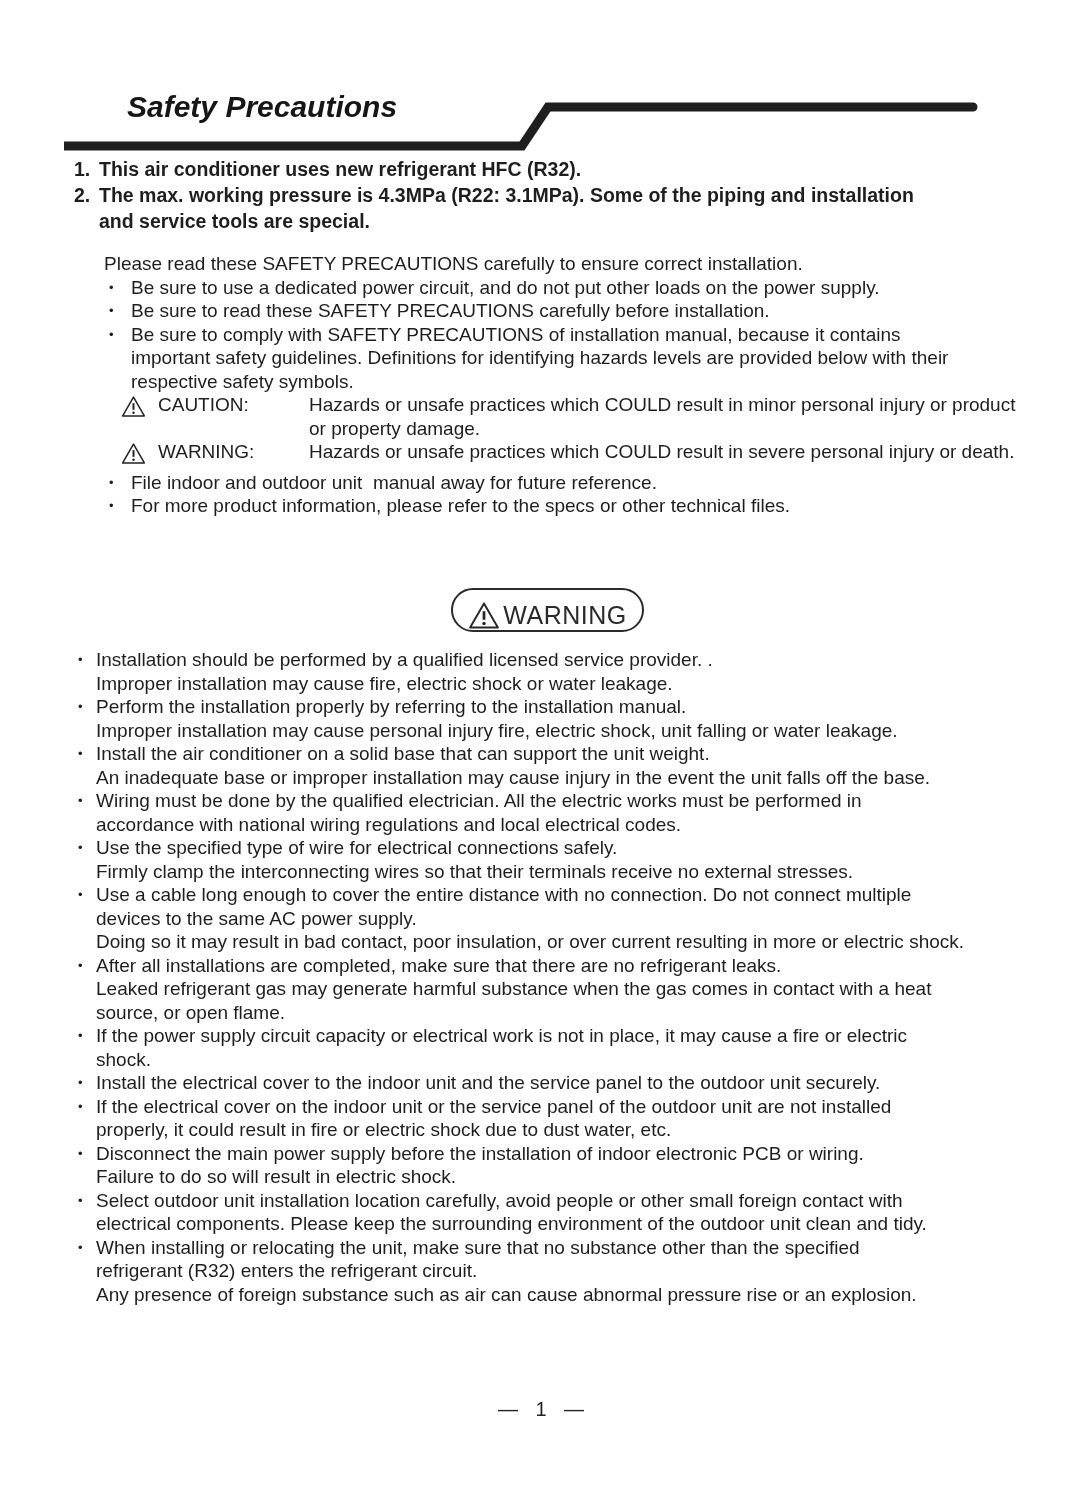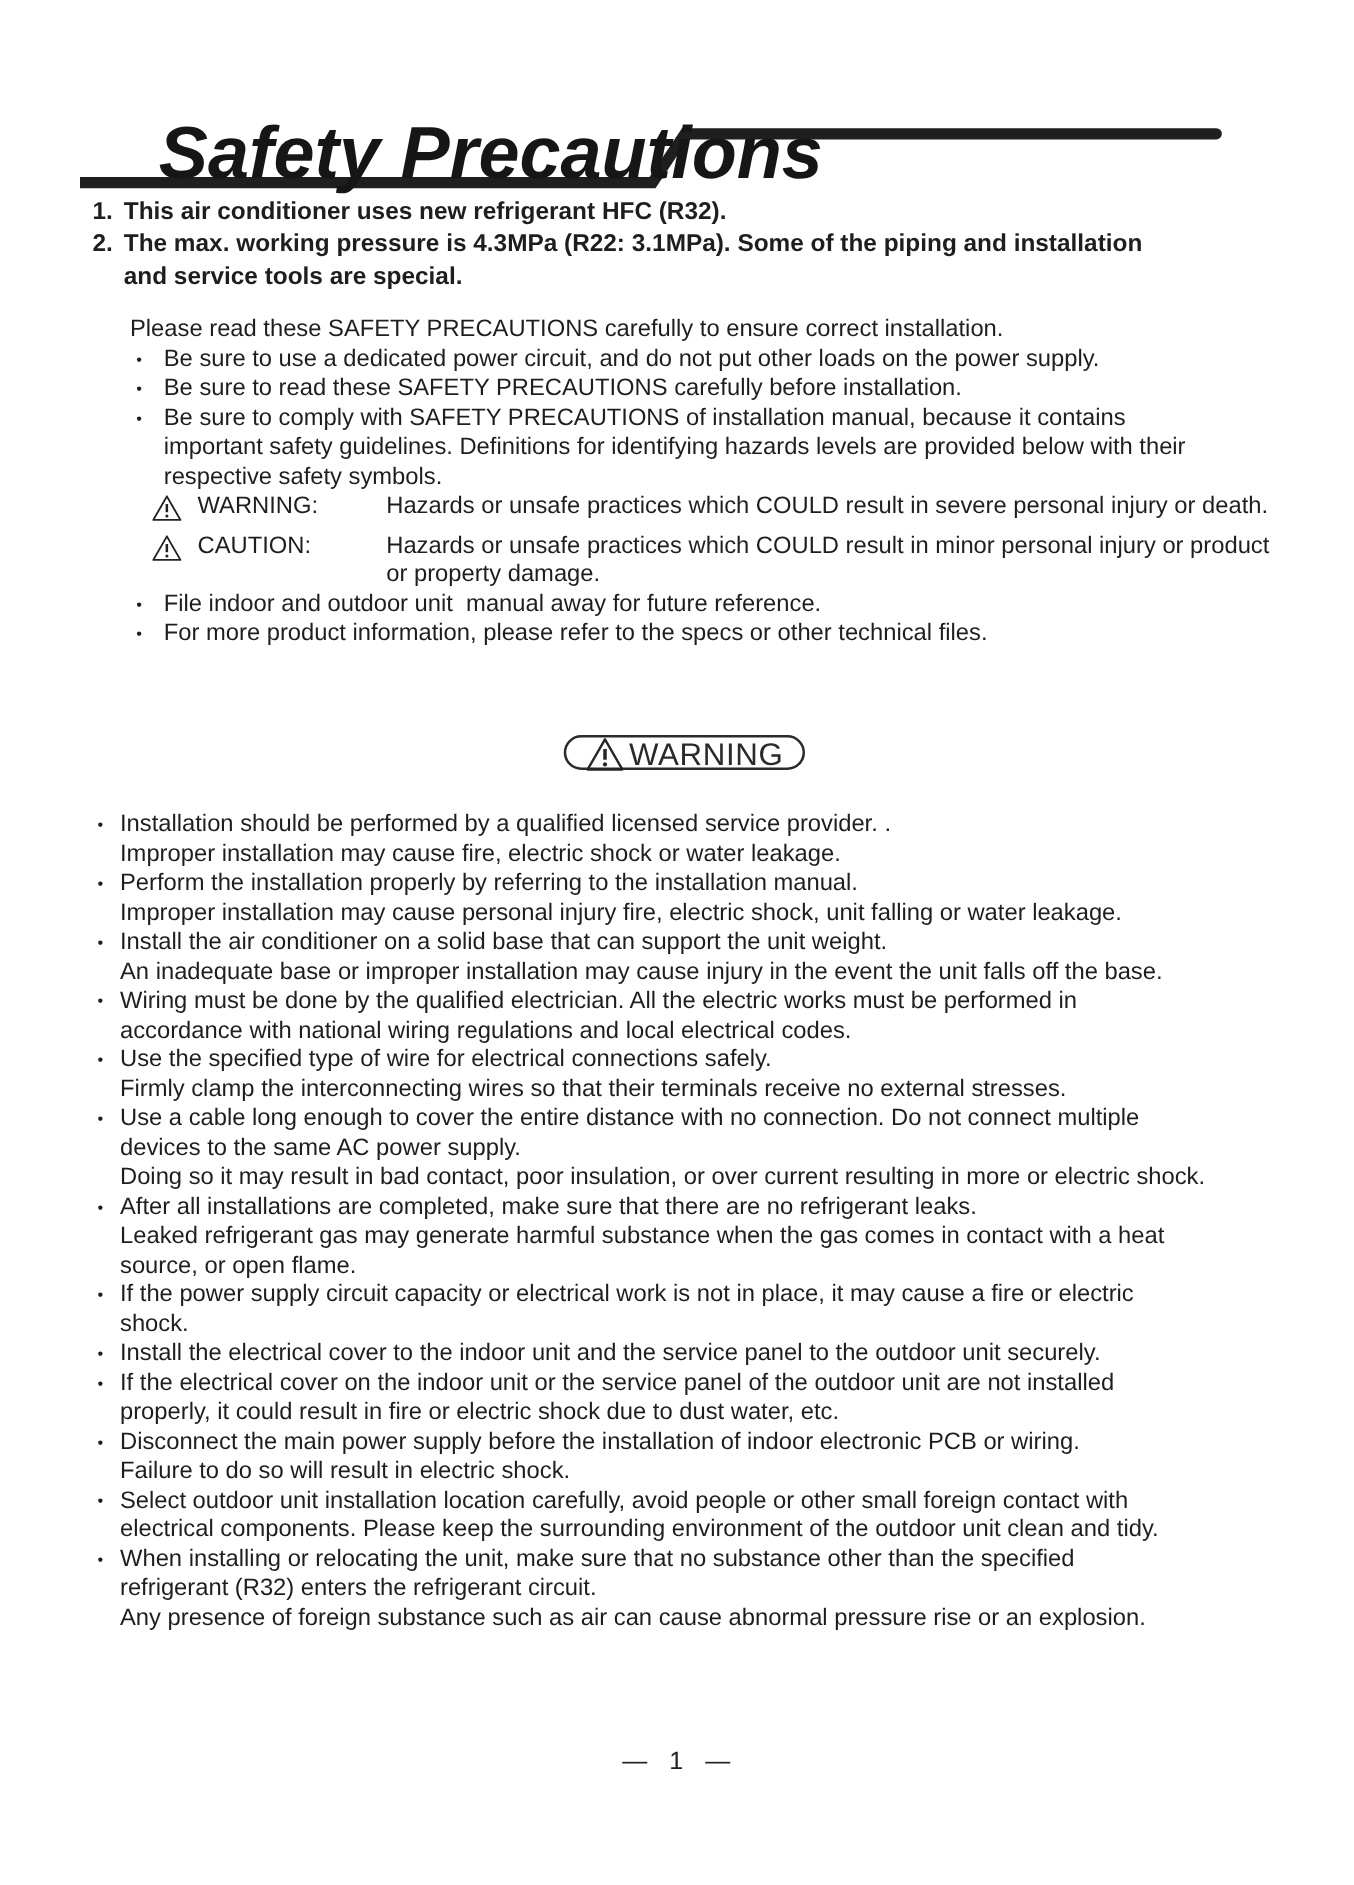--- a/index.html
+++ b/index.html
@@ -9,21 +9,21 @@
     background:#ffffff;
     color:#1e1e1e;
     font-family:"Liberation Sans", sans-serif;
     overflow:hidden;
   }
   
   .header{position:absolute;left:0;top:86px;width:1083px;height:80px;}
   .header-rule{position:absolute;left:64px;top:14px;}
   .title{
     position:absolute;left:127px;top:4px;margin:0;
-    font-size:59px;line-height:1.1;font-weight:700;font-style:italic;
+    font-size:30px;line-height:1.1;font-weight:700;font-style:italic;
     color:#161616;letter-spacing:0px;white-space:nowrap;
   }
   
   .notes{position:absolute;left:74px;top:156px;right:40px;
     font-weight:700;font-size:19.5px;line-height:26px;}
   .note-row{display:flex;}
   .note-num{width:25px;flex:0 0 25px;}
   .note-text{white-space:pre-wrap;}
   
   .intro{position:absolute;left:68px;top:252px;right:20px;
@@ -31,23 +31,23 @@
   .lead{margin:0;white-space:pre-wrap;}
   .b-row{display:flex;}
   .b-marker{flex:0 0 22px;width:22px;padding-left:5px;font-size:13px;line-height:23.5px;}
   .b-text{white-space:pre-wrap;flex:1;}
   .def-row{display:flex;margin-left:17px;}
   .def-icon{flex:0 0 26px;width:26px;padding-top:2px;}
   .def-label{flex:0 0 151px;width:151px;padding-left:11px;}
   .def-text{white-space:pre-wrap;flex:1;}
   
   .badge{
-    position:absolute;left:451px;top:588px;width:193px;height:28px;
+    position:absolute;left:451px;top:588px;width:193px;height:44px;
     border:2.5px solid #2b2b2b;border-radius:24px;
-    display:flex;align-items:flex-start;justify-content:center;gap:3px;
+    display:flex;align-items:flex-end;justify-content:center;gap:3px;
     box-sizing:border-box;background:#ffffff;
   }
   .badge-icon{display:inline-flex;margin-top:-1px;}
   .badge-label{font-size:25px;font-weight:400;letter-spacing:0.5px;color:#2a2a2a;}
   
   .wlist{position:absolute;left:75px;top:648px;right:12px;
     font-size:19px;line-height:23.5px;}
   .wlist .b-marker{flex:0 0 18px;width:18px;padding-left:3px;}
   
   .footer{position:absolute;left:0;top:1398px;width:1083px;text-align:center;
@@ -93,44 +93,44 @@
   </div>
 
   <div class="b-row">
     <span class="b-marker">•</span>
     <span class="b-text">Be sure to comply with SAFETY PRECAUTIONS of installation manual, because it contains
 important safety guidelines. Definitions for identifying hazards levels are provided below with their
 respective safety symbols.</span>
   </div>
 </div>
     <div class="defs">
-  <div class="def-row">
-    <span class="def-icon">
-      <svg width="25" height="23" viewBox="0 0 30 27">
-        <path d="M15 2.2 L28 24.8 H2 Z" fill="none" stroke="#222" stroke-width="1.8" stroke-linejoin="round"></path>
-        <line x1="15" y1="9.5" x2="15" y2="17.5" stroke="#222" stroke-width="2.4"></line>
-        <circle cx="15" cy="21" r="1.5" fill="#222"></circle>
-      </svg>
-    </span>
-    <span class="def-label">WARNING:</span>
-    <span class="def-text">Hazards or unsafe practices which COULD result in severe personal injury or death.</span>
-  </div>
-
   <div class="def-row">
     <span class="def-icon">
       <svg width="25" height="23" viewBox="0 0 30 27">
         <path d="M15 2.2 L28 24.8 H2 Z" fill="none" stroke="#222" stroke-width="1.8" stroke-linejoin="round"></path>
         <line x1="15" y1="9.5" x2="15" y2="17.5" stroke="#222" stroke-width="2.4"></line>
         <circle cx="15" cy="21" r="1.5" fill="#222"></circle>
       </svg>
     </span>
     <span class="def-label">CAUTION:</span>
     <span class="def-text">Hazards or unsafe practices which COULD result in minor personal injury or product
 or property damage.</span>
   </div>
+
+  <div class="def-row">
+    <span class="def-icon">
+      <svg width="25" height="23" viewBox="0 0 30 27">
+        <path d="M15 2.2 L28 24.8 H2 Z" fill="none" stroke="#222" stroke-width="1.8" stroke-linejoin="round"></path>
+        <line x1="15" y1="9.5" x2="15" y2="17.5" stroke="#222" stroke-width="2.4"></line>
+        <circle cx="15" cy="21" r="1.5" fill="#222"></circle>
+      </svg>
+    </span>
+    <span class="def-label">WARNING:</span>
+    <span class="def-text">Hazards or unsafe practices which COULD result in severe personal injury or death.</span>
+  </div>
 </div>
     <div>
   <div class="b-row">
     <span class="b-marker">•</span>
     <span class="b-text">File indoor and outdoor unit  manual away for future reference.</span>
   </div>
 
   <div class="b-row">
     <span class="b-marker">•</span>
     <span class="b-text">For more product information, please refer to the specs or other technical files.</span>

